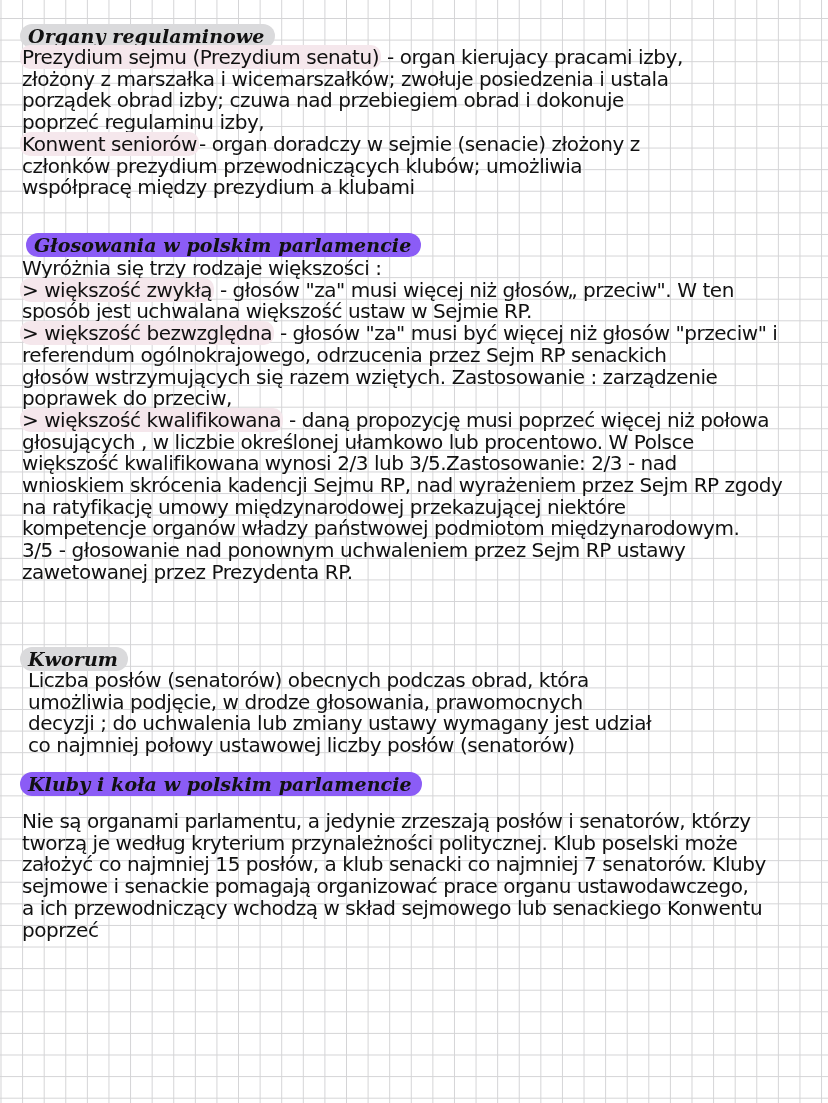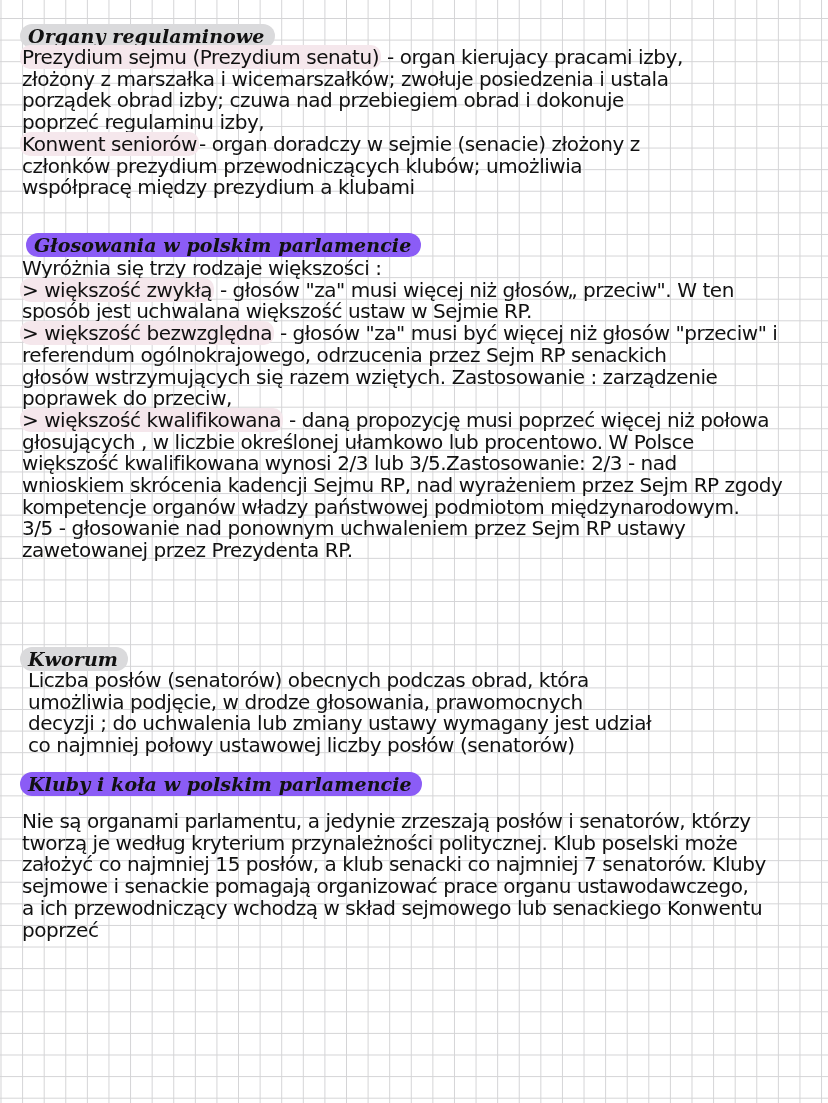--- a/index.html
+++ b/index.html
@@ -73,20 +73,21 @@
       <span class="line"><span class="term">&gt; większość zwykłą</span><span> - głosów "za" musi więcej niż głosów„ przeciw". W ten</span></span>
       <span class="line">sposób jest uchwalana większość ustaw w Sejmie RP.</span>
       <span class="line"><span class="term">&gt; większość bezwzględna</span><span> - głosów "za" musi być więcej niż głosów "przeciw" i</span></span>
       <span class="line">referendum ogólnokrajowego, odrzucenia przez Sejm RP senackich</span>
       <span class="line">głosów wstrzymujących się razem wziętych. Zastosowanie : zarządzenie</span>
       <span class="line">poprawek do przeciw,</span>
       <span class="line"><span class="term">&gt; większość kwalifikowana</span><span> - daną propozycję musi poprzeć więcej niż połowa</span></span>
       <span class="line">głosujących , w liczbie określonej ułamkowo lub procentowo. W Polsce</span>
       <span class="line">większość kwalifikowana wynosi 2/3 lub 3/5.Zastosowanie: 2/3 - nad</span>
       <span class="line">wnioskiem skrócenia kadencji Sejmu RP, nad wyrażeniem przez Sejm RP zgody</span>
+      <span class="line">na ratyfikację umowy międzynarodowej przekazującej niektóre</span>
       <span class="line">kompetencje organów władzy państwowej podmiotom międzynarodowym.</span>
       <span class="line">3/5 - głosowanie nad ponownym uchwaleniem przez Sejm RP ustawy</span>
       <span class="line">zawetowanej przez Prezydenta RP.</span>
     </div>
   </div>
 
   <div class="section" style="top:647px;">
     <div class="heading gray">Kworum</div>
     <div class="body-text" style="margin-left:6px; margin-top:-1px;">
       <span class="line">Liczba posłów (senatorów) obecnych podczas obrad, która</span>

